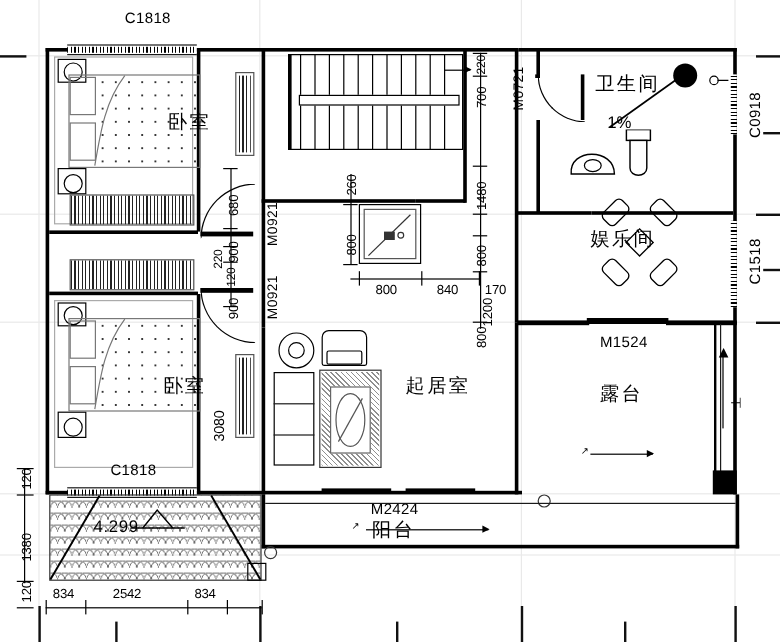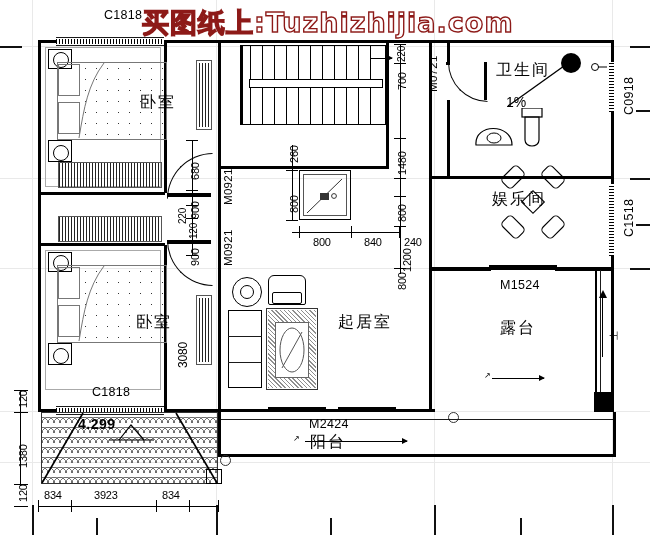--- a/index.html
+++ b/index.html
@@ -174,21 +174,21 @@
   <div class="thin" style="left:221px;top:419px;width:392px;height:1px;"></div>
 
   <div class="box" style="left:41px;top:412px;width:177px;height:72px;border-color:#333;"></div>
   <div class="tilefill" style="left:42px;top:413px;width:175px;height:70px;"></div>
   <svg style="position:absolute;left:41px;top:412px;" width="178" height="73">
     <line x1="1" y1="71" x2="42" y2="1" stroke="#000" stroke-width="1.6"></line>
     <line x1="176" y1="71" x2="135" y2="1" stroke="#000" stroke-width="1.6"></line>
     <polyline points="78,28 90,13 103,28" fill="none" stroke="#000" stroke-width="1.2"></polyline>
     <line x1="68" y1="28" x2="113" y2="28" stroke="#000" stroke-width="1.2"></line>
   </svg>
-  <div class="lbl" style="left:78px;top:416px;font-size:14px;letter-spacing:.5px;font-weight:bold;">4.299</div>
+  <div class="lbl" style="left:78px;top:430px;font-size:14px;letter-spacing:.5px;">4.299</div>
   <div class="box" style="left:206px;top:469px;width:16px;height:15px;"></div>
 
   <div class="box" style="left:45px;top:47px;width:116px;height:140px;border-color:#aaa;"></div>
   <div class="box" style="left:48px;top:49px;width:24px;height:20px;"></div>
   <div class="circle" style="left:53px;top:52px;width:14px;height:14px;"></div>
   <div class="box" style="left:48px;top:140px;width:24px;height:22px;"></div>
   <div class="circle" style="left:53px;top:145px;width:14px;height:14px;"></div>
   <div class="box" style="left:57px;top:62px;width:110px;height:78px;border-color:#777;"></div>
   <div class="dotbed" style="left:80px;top:63px;width:86px;height:76px;"></div>
   <div class="box" style="left:58px;top:64px;width:22px;height:32px;border-color:#777;"></div>
@@ -327,35 +327,35 @@
   <div class="ext" style="left:394px;top:178px;width:12px;"></div>
   <div class="ext" style="left:394px;top:196px;width:12px;"></div>
   <div class="ext" style="left:394px;top:226px;width:12px;"></div>
   <div class="ext" style="left:394px;top:268px;width:12px;"></div>
 
   <div class="dim dimv" style="left:17px;top:408px;">120</div>
   <div class="dim dimv" style="left:17px;top:468px;">1380</div>
   <div class="dim dimv" style="left:17px;top:502px;">120</div>
 
   <div class="dim" style="left:44px;top:489px;">834</div>
-  <div class="dim" style="left:94px;top:489px;">3923</div>
+  <div class="dim" style="left:94px;top:489px;">2542</div>
   <div class="dim" style="left:162px;top:489px;">834</div>
 
   <div class="dim dimv" style="left:189px;top:180px;">680</div>
   <div class="dim dimv" style="left:189px;top:219px;">900</div>
   <div class="dim dimv" style="left:177px;top:224px;font-size:10px;">220</div>
   <div class="dim dimv" style="left:188px;top:239px;font-size:10px;">120</div>
   <div class="dim dimv" style="left:189px;top:266px;">900</div>
   <div class="dim dimv" style="left:176px;top:368px;font-size:12px;">3080</div>
 
   <div class="dim dimv" style="left:288px;top:163px;">260</div>
   <div class="dim dimv" style="left:288px;top:213px;">800</div>
   <div class="dim" style="left:313px;top:236px;">800</div>
   <div class="dim" style="left:364px;top:236px;">840</div>
-  <div class="dim" style="left:404px;top:236px;">240</div>
+  <div class="dim" style="left:404px;top:236px;">170</div>
   <div class="dim dimv" style="left:401px;top:272px;">1200</div>
 
   <div class="dim dimv" style="left:396px;top:90px;">700</div>
   <div class="dim dimv" style="left:396px;top:62px;font-size:10px;">220</div>
   <div class="dim dimv" style="left:396px;top:175px;">1480</div>
   <div class="dim dimv" style="left:396px;top:222px;">800</div>
   <div class="dim dimv" style="left:396px;top:290px;">800</div>
 
   <div class="code" style="left:104px;top:8px;">C1818</div>
   <div class="code" style="left:92px;top:385px;">C1818</div>
@@ -369,15 +369,14 @@
 
   <div class="room" style="left:140px;top:92px;">卧室</div>
   <div class="room" style="left:136px;top:312px;">卧室</div>
   <div class="room" style="left:338px;top:312px;">起居室</div>
   <div class="room" style="left:496px;top:60px;">卫生间</div>
   <div class="lbl" style="left:506px;top:94px;font-size:14px;">1%</div>
   <div class="room" style="left:492px;top:189px;text-align:right;">娱乐间</div>
   <div class="room" style="left:500px;top:318px;">露台</div>
   <div class="room" style="left:310px;top:432px;">阳台</div>
 
-  <div id="wm">买图纸上:Tuzhizhijia.com</div>
 
 </div>
 
 </body></html>

